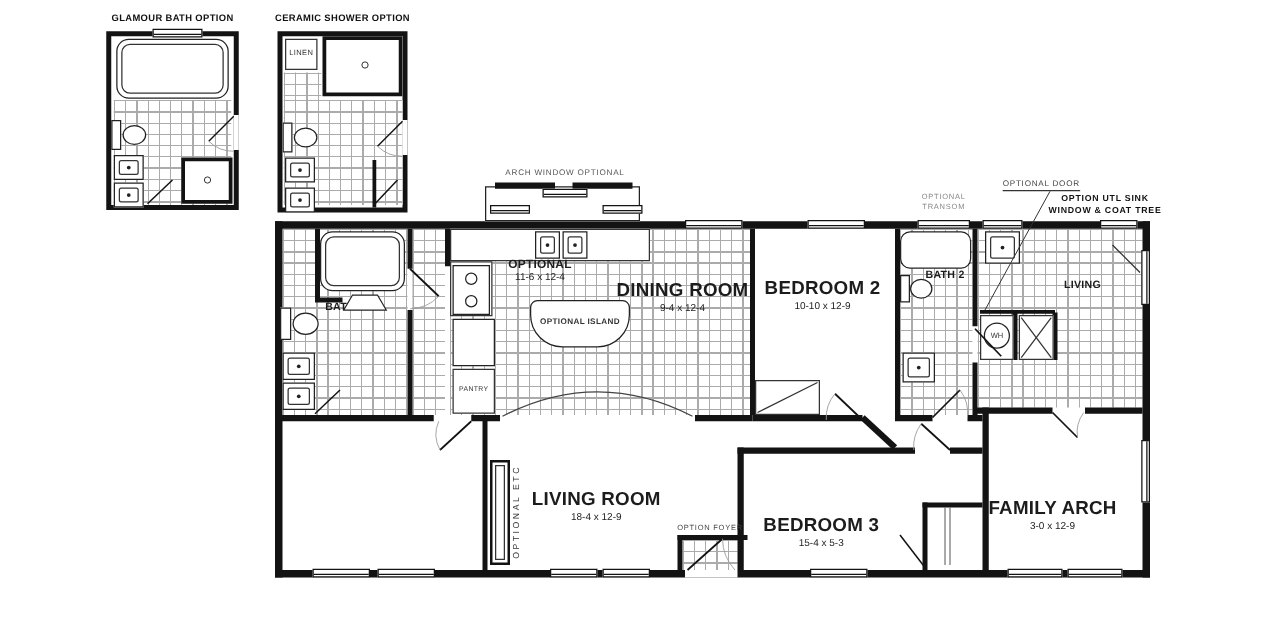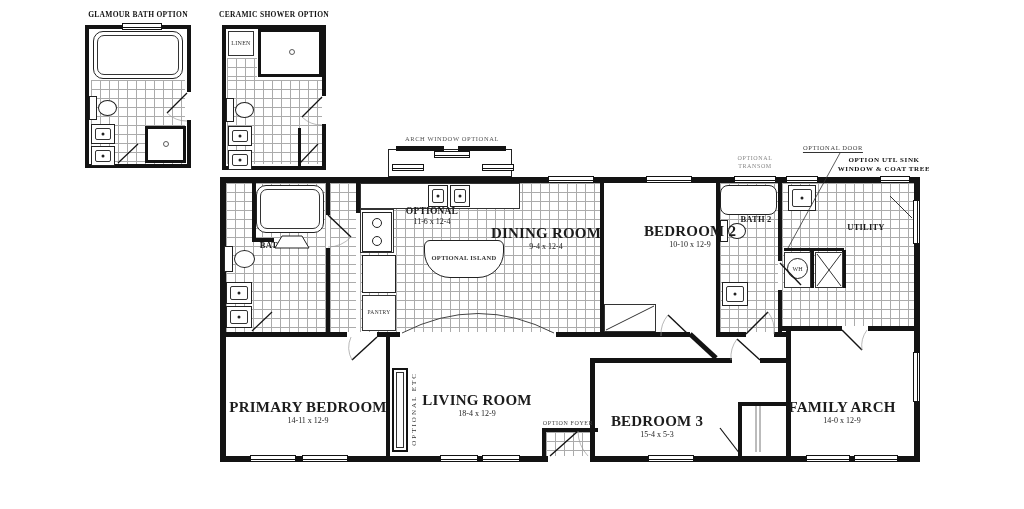--- a/index.html
+++ b/index.html
@@ -1,17 +1,17 @@
 <!DOCTYPE html>
 <html><head>
 <meta charset="utf-8">
 <style>
   html,body{margin:0;padding:0;background:#fff;}
   .canvas{position:relative;width:929px;height:509px;background:#fff;
-          font-family:Liberation Serif, serif;overflow:hidden;}
+          font-family:Liberation Sans, sans-serif;overflow:hidden;}
   .abs{position:absolute;}
   .wall{position:absolute;background:#131313;}
   .tile{position:absolute;background-color:#fff;
         background-image:repeating-linear-gradient(to right,#ababab 0 1px,transparent 1px 9px),
                          repeating-linear-gradient(to bottom,#ababab 0 1px,transparent 1px 9px);}
   .win-h{position:absolute;height:7px;background:#fff;border:1px solid #131313;box-sizing:border-box;}
   .win-h::after{content:"";position:absolute;left:0;right:0;top:50%;height:1px;background:#131313;}
   .win-v{position:absolute;width:7px;background:#fff;border:1px solid #131313;box-sizing:border-box;}
   .win-v::after{content:"";position:absolute;top:0;bottom:0;left:50%;width:1px;background:#131313;}
   .gap{position:absolute;background:#fff;}
@@ -202,45 +202,41 @@
     <div class="rname sm">BATH</div>
   </div>
   <div class="room-label" style="left:432px;top:206px;">
     <div class="rname md">OPTIONAL</div>
     <div class="rdims">11-6 x 12-4</div>
   </div>
   <div class="room-label" style="left:546px;top:224px;">
     <div class="rname">DINING ROOM</div>
     <div class="rdims">9-4 x 12-4</div>
   </div>
-  <div class="room-label" style="left:690px;top:222px;">
+  <div class="room-label" style="left:658px;top:222px;">
     <div class="rname">BEDROOM 2</div>
     <div class="rdims">10-10 x 12-9</div>
   </div>
   <div class="room-label" style="left:756px;top:214px;">
     <div class="rname sm">BATH 2</div>
   </div>
   <div class="room-label" style="left:866px;top:222px;">
-    <div class="rname sm">UTILITY</div>
-  </div>
-  <div class="room-label" style="left:308px;top:398px;">
-    <div class="rname">PRIMARY BEDROOM</div>
-    <div class="rdims">14-11 x 12-9</div>
+    <div class="rname sm">LIVING</div>
   </div>
   <div class="room-label" style="left:477px;top:391px;">
     <div class="rname">LIVING ROOM</div>
     <div class="rdims">18-4 x 12-9</div>
   </div>
   <div class="room-label" style="left:657px;top:412px;">
     <div class="rname">BEDROOM 3</div>
     <div class="rdims">15-4 x 5-3</div>
   </div>
   <div class="room-label" style="left:842px;top:398px;">
     <div class="rname">FAMILY ARCH</div>
-    <div class="rdims">14-0 x 12-9</div>
+    <div class="rdims">3-0 x 12-9</div>
   </div>
 
   <svg class="overlay" width="1024" height="509" viewBox="0 0 1024 509">
 
     <path d="M 402 333 Q 478 294 554 333" stroke="#444" stroke-width="1" fill="none"></path>
 
     <polygon points="282,236 302,236 309,248 275,248" fill="#fff" stroke="#222" stroke-width="1"></polygon>
 
     <line x1="377" y1="337" x2="352" y2="360" stroke="#131313" stroke-width="1.4"></line>
     <path d="M 352 360 A 26 26 0 0 1 351 337" stroke="#999" stroke-width="0.7" fill="none"></path>

